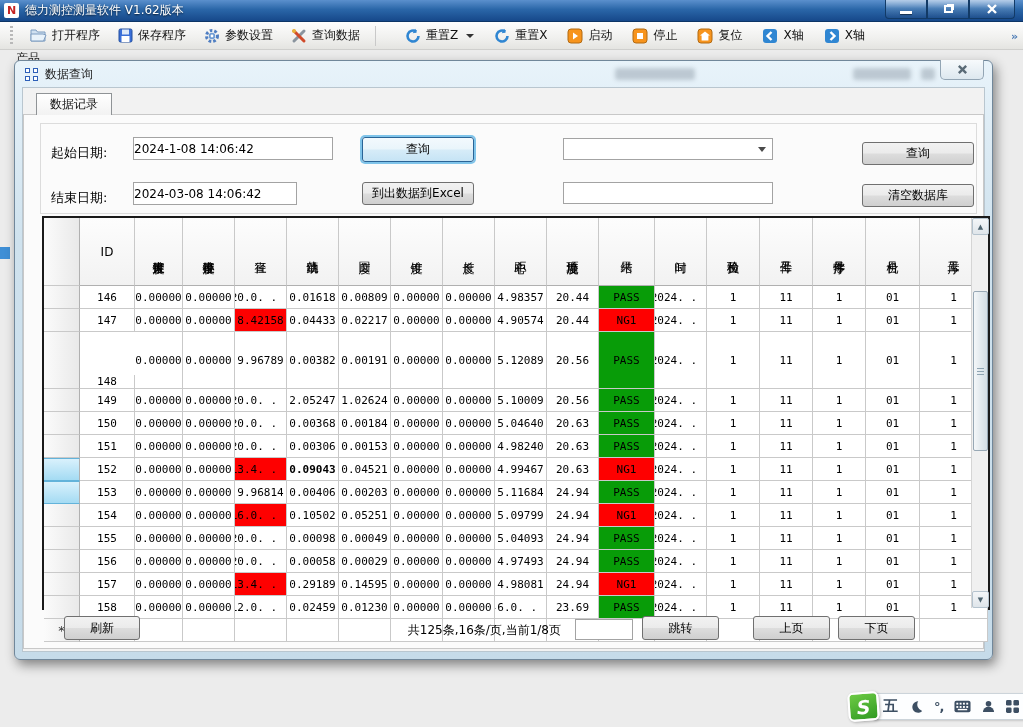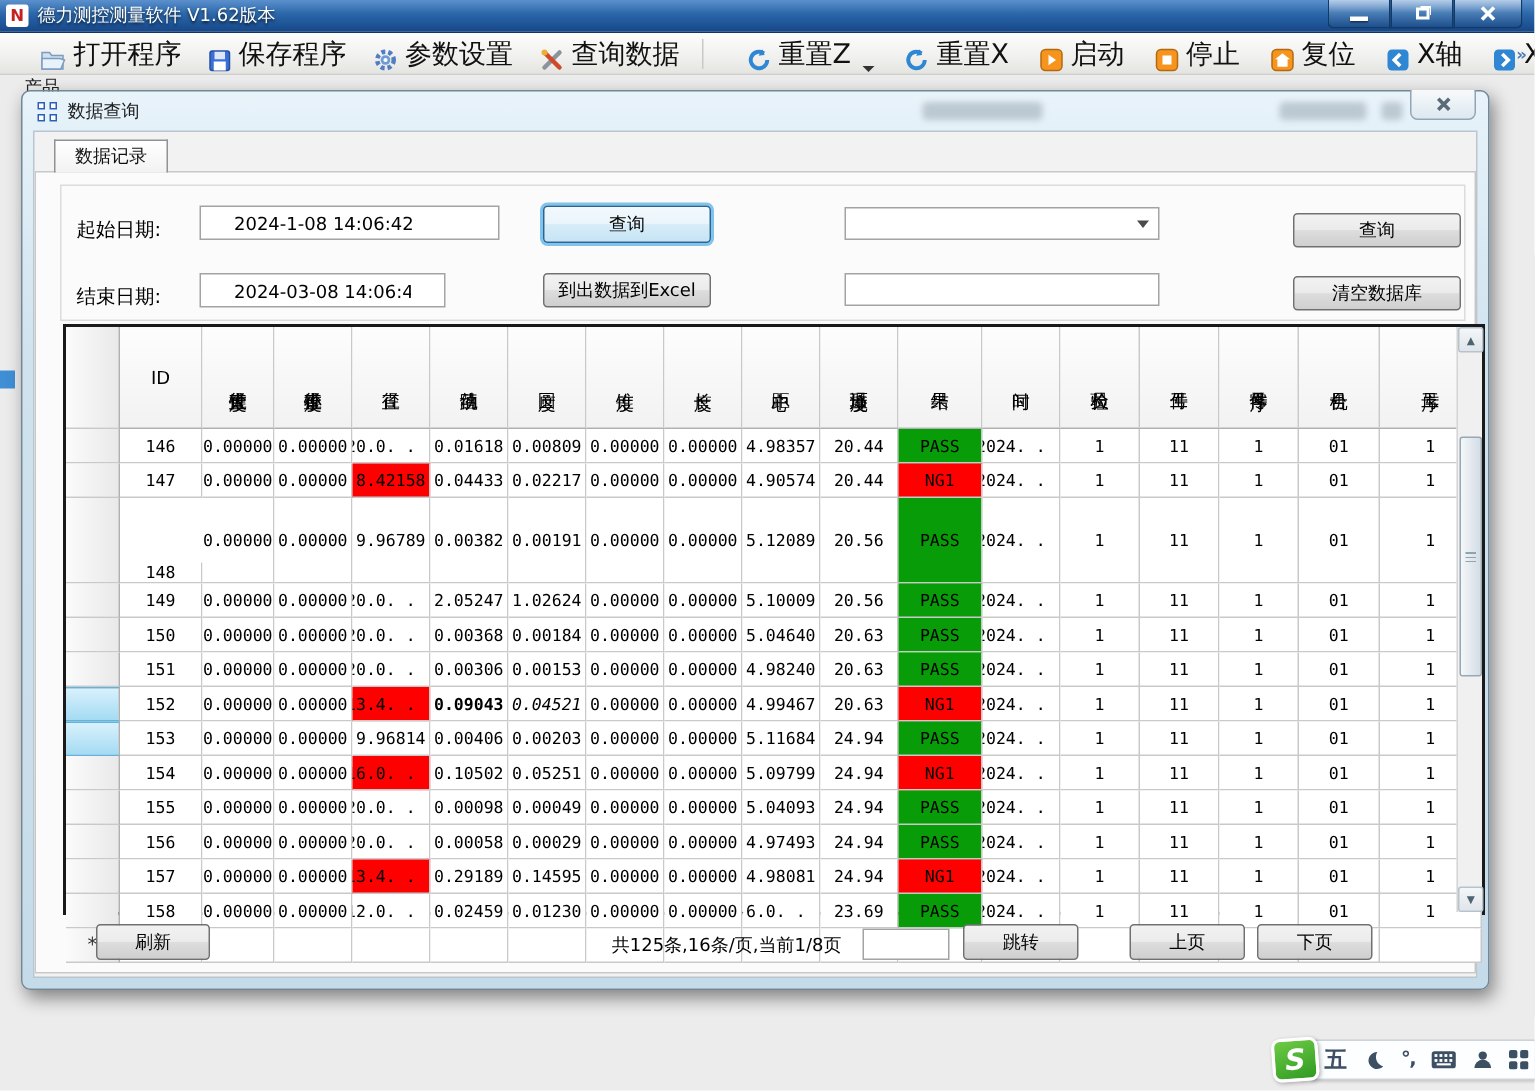--- a/index.html
+++ b/index.html
@@ -21,21 +21,21 @@
   .winbtn:last-child{border-radius:0 0 4px 0;width:46px}
   .glyph-min{width:12px;height:3px;background:#fff;box-shadow:0 1px 1px rgba(0,0,0,.5);margin-top:6px}
   .glyph-restore{width:9px;height:8px;border:2px solid #fff;box-shadow:2px -2px 0 -1px #fff}
 
   
   .toolbar{position:absolute;left:0;top:22px;width:1023px;height:28px;
     background:linear-gradient(180deg,#fdfdfd,#f0f0ee 60%,#e4e4e1);border-bottom:1px solid #cfcfcd;
     display:flex;align-items:center;padding-left:10px}
   .tb-grip{width:3px;height:20px;margin-right:6px;
     background:repeating-linear-gradient(180deg,#b9b9b9 0 2px,transparent 2px 4px)}
-  .tb-item{display:flex;align-items:flex-end;gap:5px;padding:3px 7px;font-size:18px;white-space:nowrap;border-radius:2px}
+  .tb-item{display:flex;align-items:center;gap:5px;padding:3px 7px;font-size:12px;white-space:nowrap;border-radius:2px}
   .tb-item svg{display:block}
   .tb-sep{width:1px;height:20px;background:#c9c9c9;margin:0 8px}
   .tb-caret{width:0;height:0;border-left:4px solid transparent;border-right:4px solid transparent;border-top:4px solid #333;margin-left:3px}
   .tb-overflow{position:absolute;right:5px;top:8px;color:#4a7ab5;font-weight:bold;font-size:11px}
 
   .bg-clipped-label{position:absolute;left:16px;top:50px;font-size:12px;color:#222;z-index:1}
   .bg-fragment{position:absolute;left:0;top:247px;width:10px;height:12px;background:#3f8fd6;z-index:1}
 
   
   .dialog{position:absolute;left:14px;top:60px;width:979px;height:600px;z-index:5;
@@ -53,21 +53,21 @@
   .dialog-body{position:absolute;left:7px;top:26px;right:7px;bottom:7px;background:#f2f2f2;border:1px solid #b9c6cf}
 
   .tab{position:absolute;left:13px;top:5px;width:76px;height:22px;
     background:linear-gradient(180deg,#ffffff,#f2f2f2);border:1px solid #8f9396;border-bottom:none;
     display:flex;align-items:center;justify-content:center;font-size:12px;z-index:2}
   .tabpage{position:absolute;left:0;top:26px;right:0;bottom:2px;background:#fbfbfb;border:1px solid #c8c8c8}
 
   
   .panel{position:absolute;left:16px;top:8px;width:937px;height:91px;border:1px solid #dcdcdc;background:#fbfbfb}
   .flabel{position:absolute;font-size:13px;color:#000}
-  .tbox{position:absolute;border:1px solid #a3a3a3;background:#fff;font-size:12px;padding:0 22px;
+  .tbox{position:absolute;border:1px solid #a3a3a3;background:#fff;font-size:12px;padding:0 0;
     font-family:"DejaVu Sans","Liberation Sans",sans-serif;outline:none}
   .btn{position:absolute;border:1px solid #707070;border-radius:3px;font-size:12px;color:#000;
     background:linear-gradient(180deg,#f2f2f2 0%,#ebebeb 49%,#dddddd 51%,#cfcfcf 100%);
     display:flex;align-items:center;justify-content:center}
   .btn-focus{border:1px solid #2a6496;box-shadow:0 0 0 2px #7fc4ea;
     background:linear-gradient(180deg,#f3f9fd 0%,#e9f5fb 49%,#d7ecf8 51%,#c6e4f5 100%)}
   .combo{position:absolute;border:1px solid #a3a3a3;background:#fff;display:flex;align-items:center;justify-content:flex-end}
   .combo-arrow{width:0;height:0;border-left:4px solid transparent;border-right:4px solid transparent;border-top:5px solid #4a4a4a;margin-right:6px}
 
   
@@ -453,21 +453,21 @@
             <div class="dcell" style="flex: 0 0 54px;">01</div>
             <div class="dcell" style="flex: 1 0 51px;">1</div>
           </div>
           <div class="grow">
             <div class="rowsel sel"></div>
             <div class="dcell" style="flex: 0 0 55px;">152</div>
             <div class="dcell" style="flex: 0 0 48px;">0.00000</div>
             <div class="dcell" style="flex: 0 0 52px;">0.00000</div>
             <div class="dcell" style="flex: 0 0 52px; background: rgb(254, 0, 0);">13.4. . .</div>
             <div class="dcell" style="flex: 0 0 52px; font-weight: bold;">0.09043</div>
-            <div class="dcell" style="flex: 0 0 52px; font-style: italic;">0.04521</div>
+            <div class="dcell" style="flex: 0 0 52px;">0.04521</div>
             <div class="dcell" style="flex: 0 0 52px;">0.00000</div>
             <div class="dcell" style="flex: 0 0 52px;">0.00000</div>
             <div class="dcell" style="flex: 0 0 52px;">4.99467</div>
             <div class="dcell" style="flex: 0 0 52px;">20.63</div>
             <div class="dcell" style="flex: 0 0 56px; background: rgb(254, 0, 0);">NG1</div>
             <div class="dcell" style="flex: 0 0 52px;">2024. . .</div>
             <div class="dcell" style="flex: 0 0 53px;">1</div>
             <div class="dcell" style="flex: 0 0 53px;">11</div>
             <div class="dcell" style="flex: 0 0 53px;">1</div>
             <div class="dcell" style="flex: 0 0 54px;">01</div>

